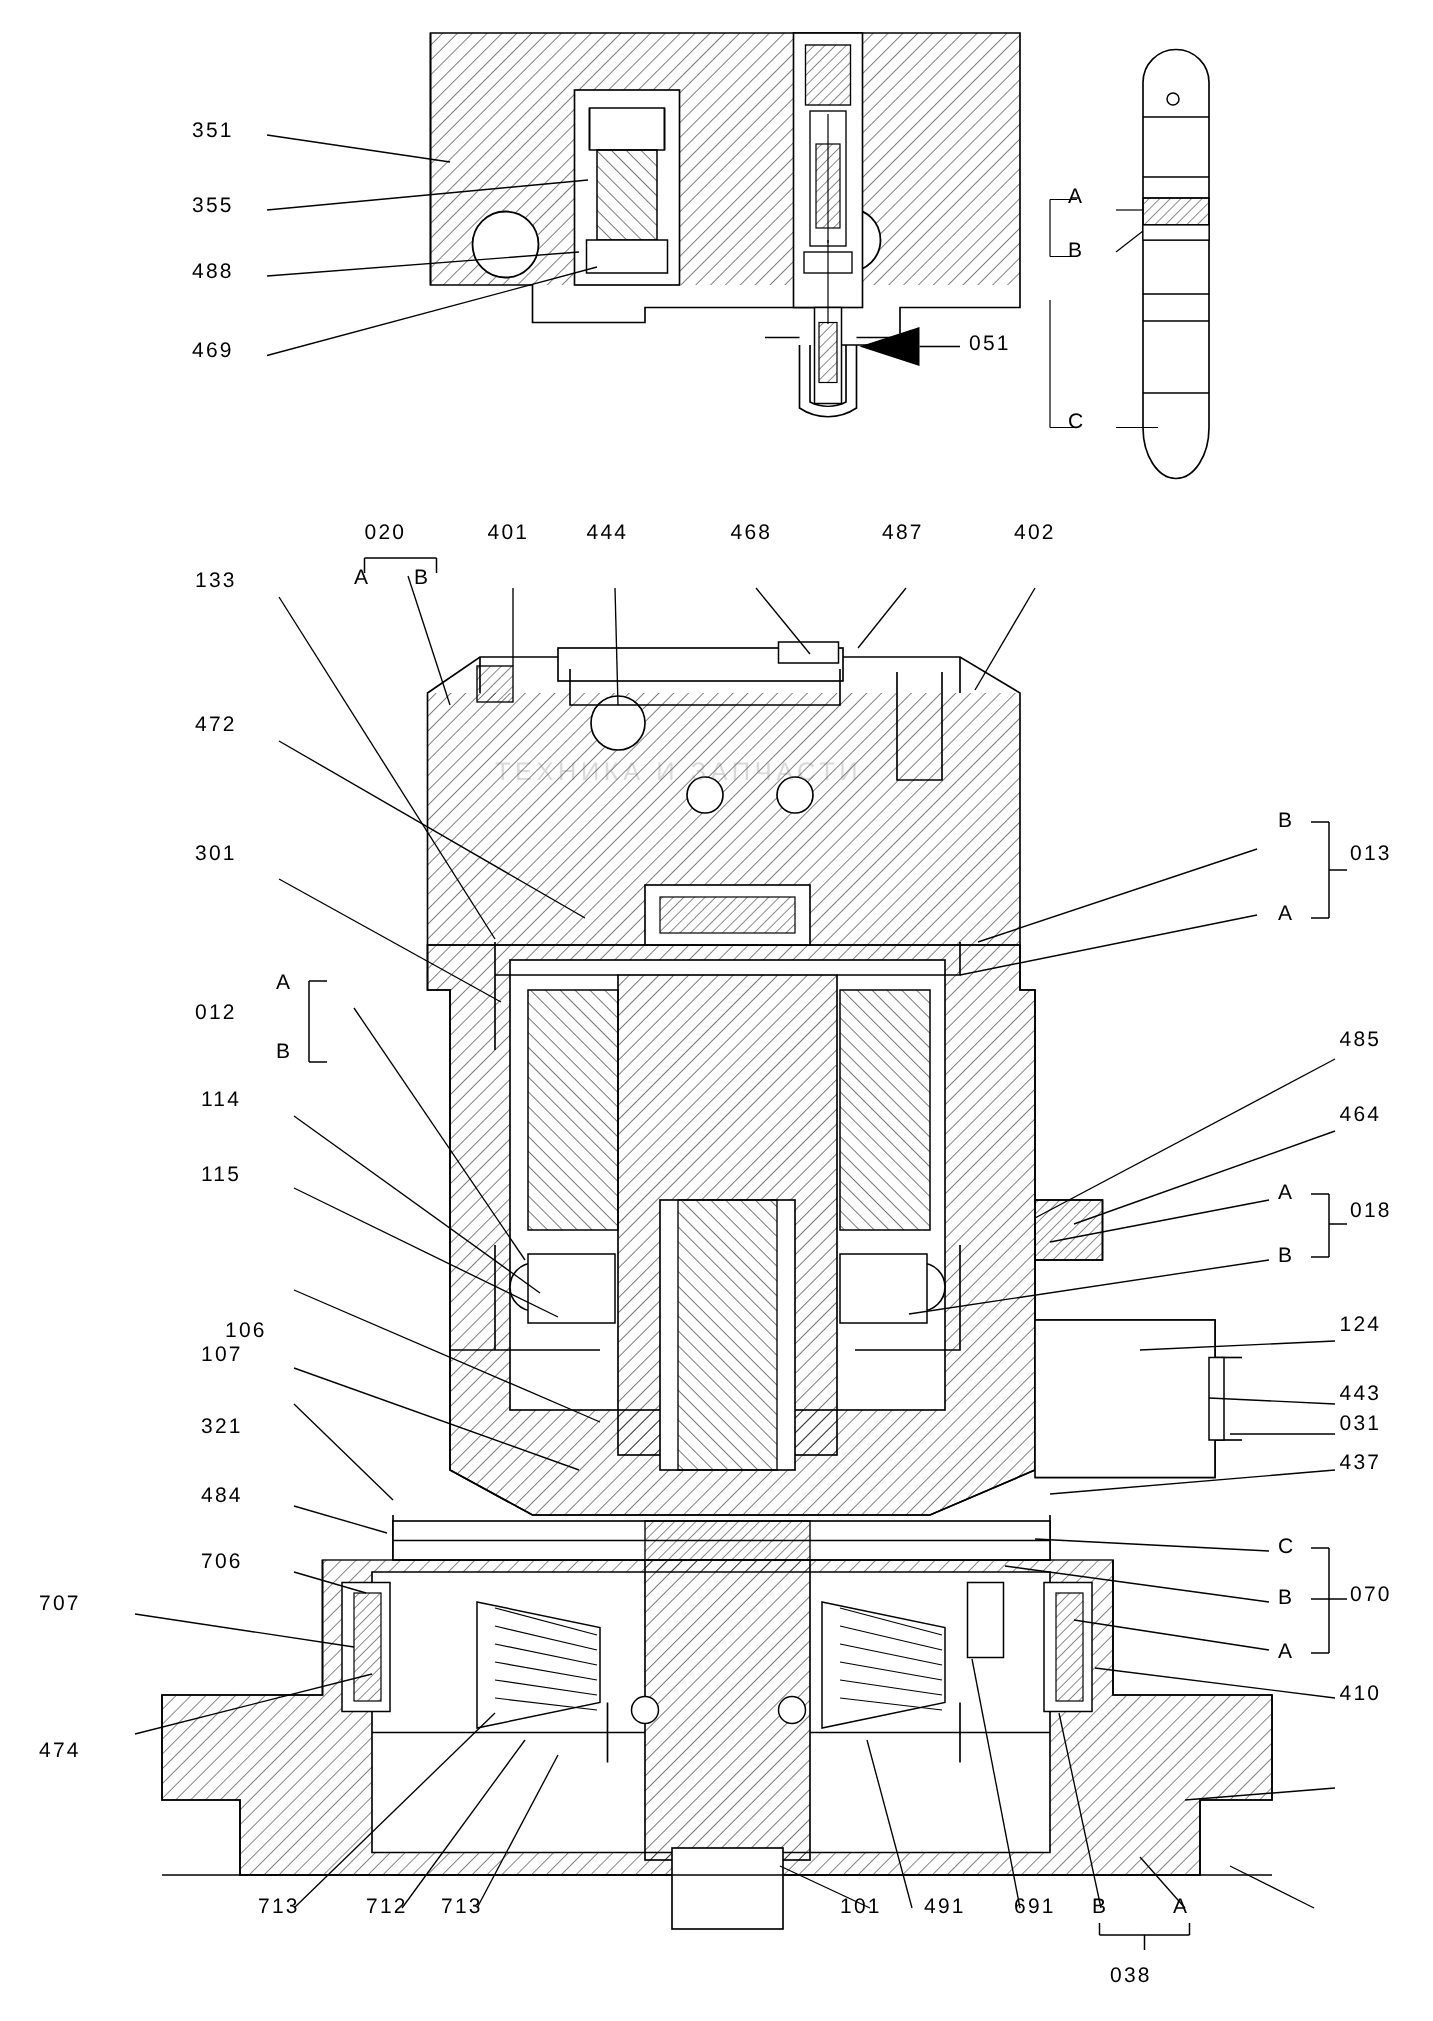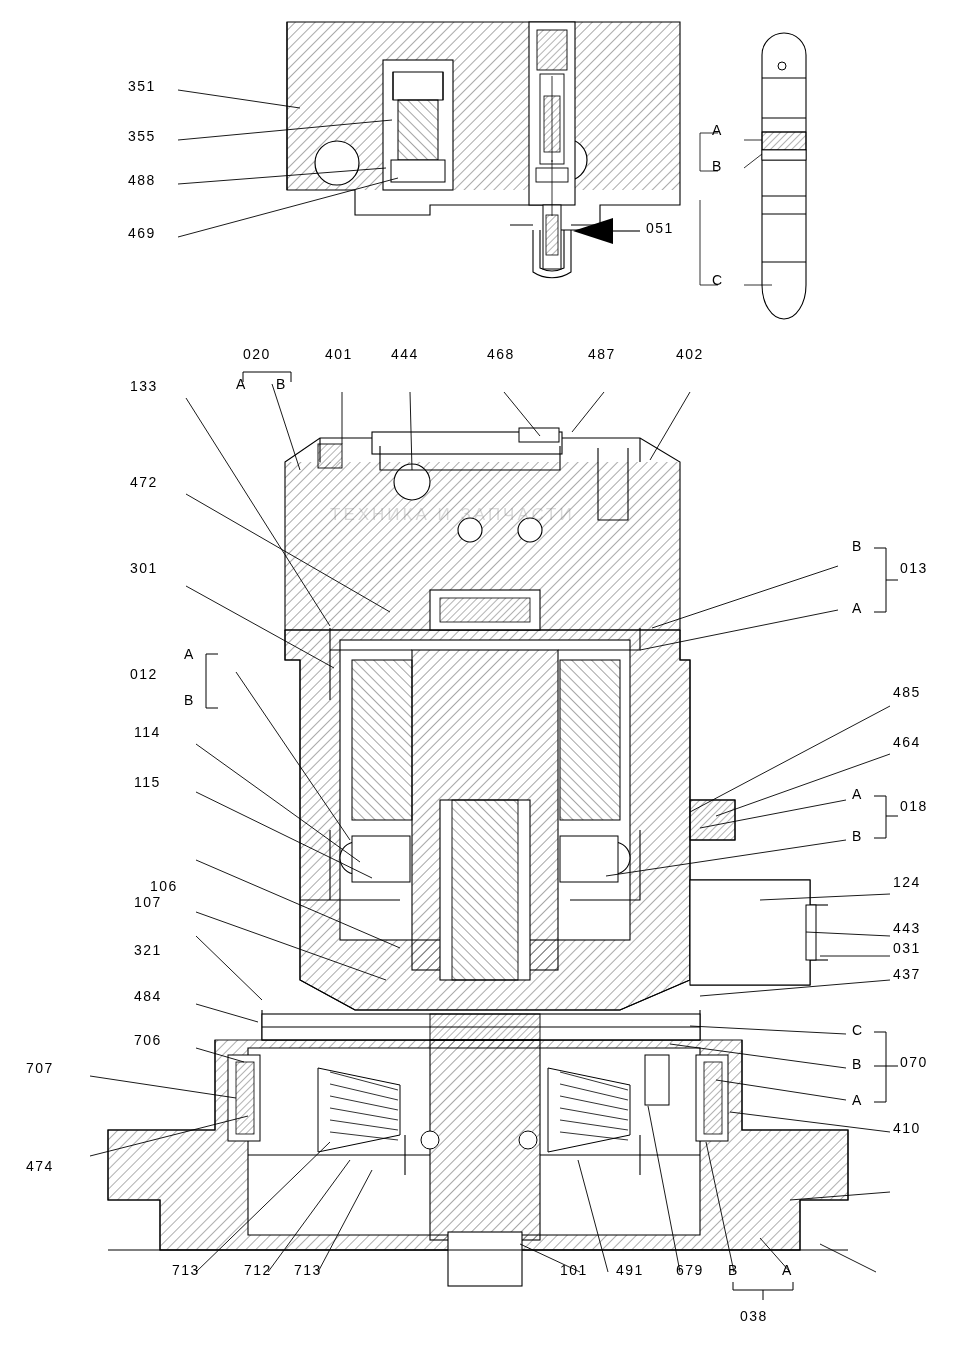--- a/index.html
+++ b/index.html
@@ -298,18 +298,18 @@
   <div class="lbl" style="left:852px;top:1092px;">A</div>
   <div class="lbl" style="left:893px;top:1120px;">410</div>
   <div class="lbl" style="left:893px;top:1180px;"></div>
   <div class="lbl" style="left:852px;top:1262px;"></div>
 
   <div class="lbl" style="left:172px;top:1262px;">713</div>
   <div class="lbl" style="left:244px;top:1262px;">712</div>
   <div class="lbl" style="left:294px;top:1262px;">713</div>
   <div class="lbl" style="left:560px;top:1262px;">101</div>
   <div class="lbl" style="left:616px;top:1262px;">491</div>
-  <div class="lbl" style="left:676px;top:1262px;">679</div>
+  <div class="lbl" style="left:676px;top:1262px;">691</div>
   <div class="lbl" style="left:728px;top:1262px;">B</div>
   <div class="lbl" style="left:782px;top:1262px;">A</div>
   <div class="lbl" style="left:740px;top:1308px;">038</div>
 
 </div>
 
 </body></html>

